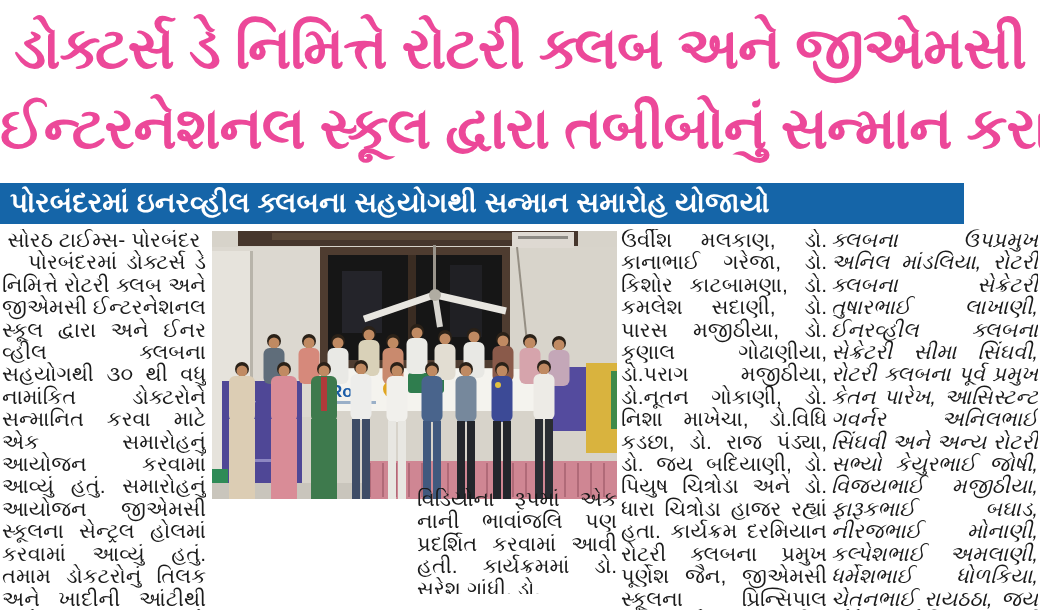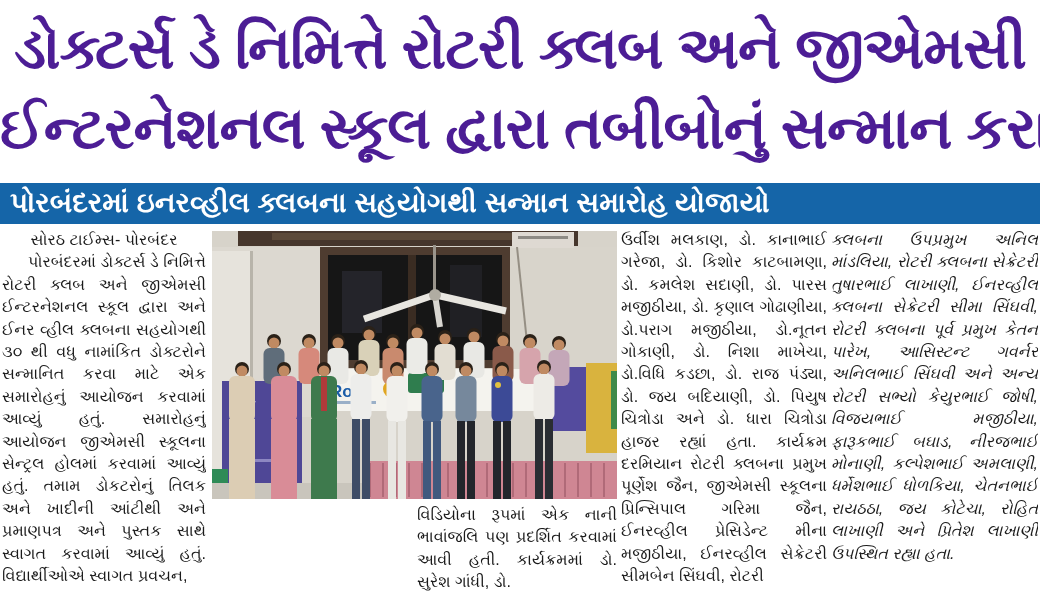--- a/index.html
+++ b/index.html
@@ -2,43 +2,43 @@
 <html lang="gu"><head>
 <meta charset="utf-8">
 <style>
   html,body{margin:0;padding:0;background:#ffffff;}
   .page{
     position:relative;width:1040px;height:611px;background:#ffffff;
     font-family:"Liberation Sans", sans-serif;overflow:hidden;
   }
   .headline-line{
     position:absolute;left:0;width:1040px;text-align:center;
-    color:#4c1d95;font-weight:800;font-size:58px;line-height:1.1;
+    color:#ec4899;font-weight:800;font-size:58px;line-height:1.1;
     white-space:nowrap;letter-spacing:-1px;
   }
   .headline-line.l1{top:16px;}
   .headline-line.l2{top:96px;}
   .subhead-bar{
-    position:absolute;top:183px;left:0;width:1040px;height:41px;
+    position:absolute;top:183px;left:0;width:964px;height:41px;
     background:#1565a8;display:flex;align-items:center;box-sizing:border-box;
     padding:2px 10px;
   }
   .subhead-text{
     color:#ffffff;font-weight:700;font-size:28px;white-space:nowrap;
     letter-spacing:0px;
   }
   .col{
-    position:absolute;color:#1a1a1a;font-size:16px;line-height:22.4px;
+    position:absolute;color:#1a1a1a;font-size:21px;line-height:22.4px;
     text-align:justify;overflow:hidden;
   }
   .col p{margin:0;text-indent:26px;}
   .dateline{text-align:center;text-indent:0;font-weight:500;}
   .c1{left:2px;   top:229px; width:204px; height:381px;}
   .c2{left:213px; top:504px; width:200px; height:106px;}
-  .c3{left:417px; top:504px; width:200px; height:106px;}
+  .c3{left:417px; top:488px; width:200px; height:106px;}
   .c4{left:621px; top:229px; width:206px; height:381px;}
   .c5{left:831px; top:229px; width:207px; height:381px;font-style:italic;}
   .c2 p,.c3 p,.c4 p,.c5 p{text-indent:0;}
   figure.photo{
     position:absolute;left:212px;top:231px;width:405px;height:268px;margin:0;
     overflow:hidden;background:#d7d3ca;
   }
   figure.photo svg{display:block;width:100%;height:100%;}
 </style>
 </head>

